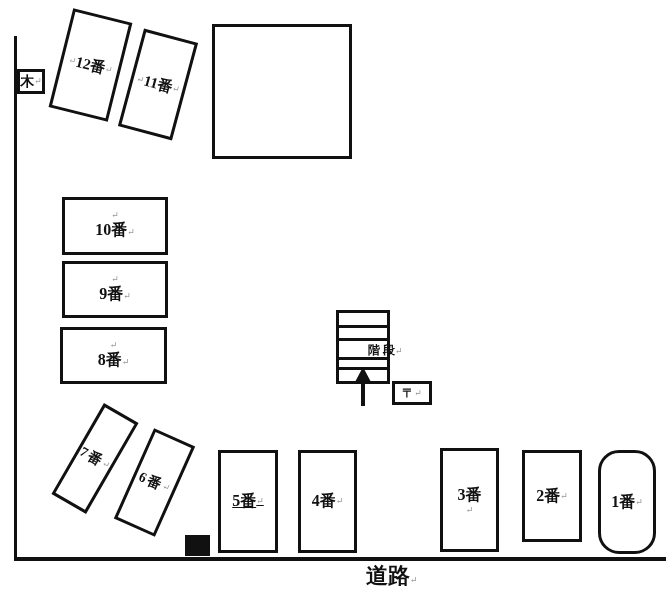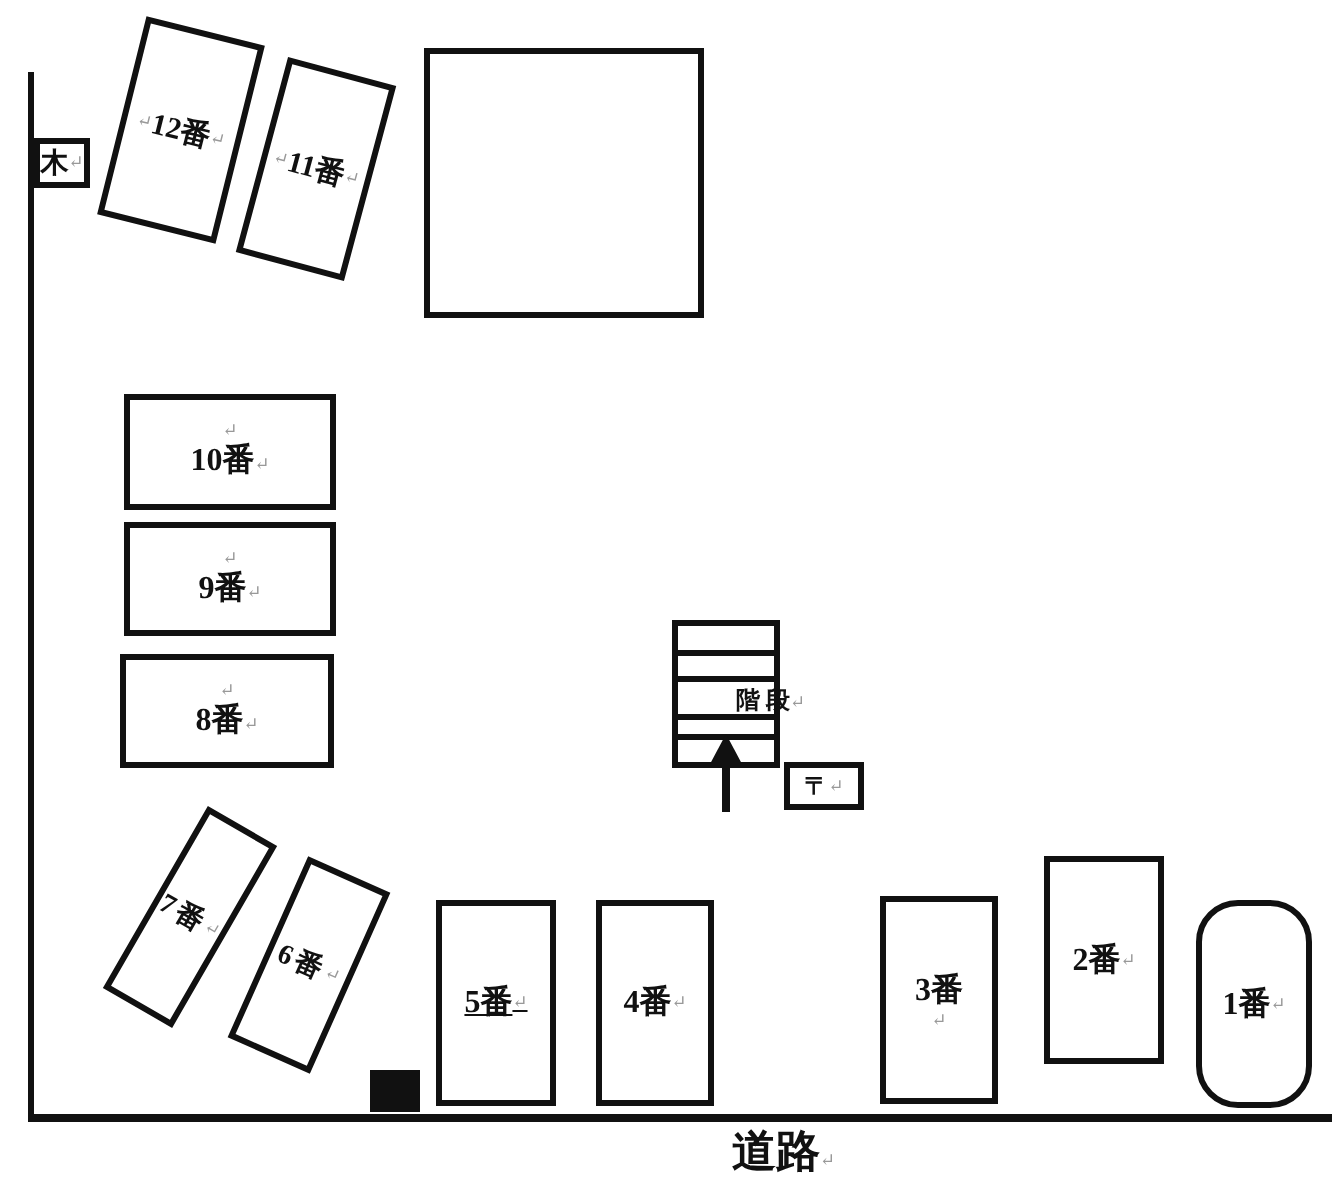--- a/index.html
+++ b/index.html
@@ -101,21 +101,21 @@
   </div>
   <div class="box pspace" style="left:298px;top:450px;width:59px;height:103px;">
     <span class="lbl stall-lbl">4番</span>
       <span class="mark">↵</span>
   </div>
 
   <div class="box pspace" style="left:440px;top:448px;width:59px;height:104px;flex-direction:column;">
     <span class="lbl stall-lbl">3番</span>
       <span class="mark">↵</span>
   </div>
-  <div class="box pspace" style="left:522px;top:428px;width:60px;height:104px;">
+  <div class="box pspace" style="left:522px;top:450px;width:60px;height:92px;">
     <span class="lbl stall-lbl">2番</span>
       <span class="mark">↵</span>
   </div>
   <div class="box pspace" style="left:598px;top:450px;width:58px;height:104px;border-radius:21px;">
     <span class="lbl stall-lbl">1番</span>
       <span class="mark">↵</span>
   </div>
 
 </div>
 

